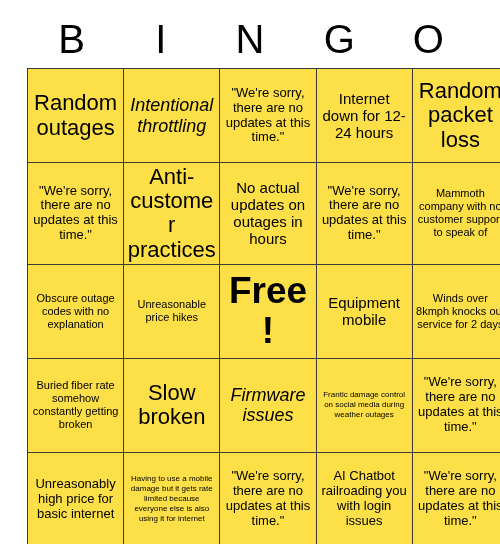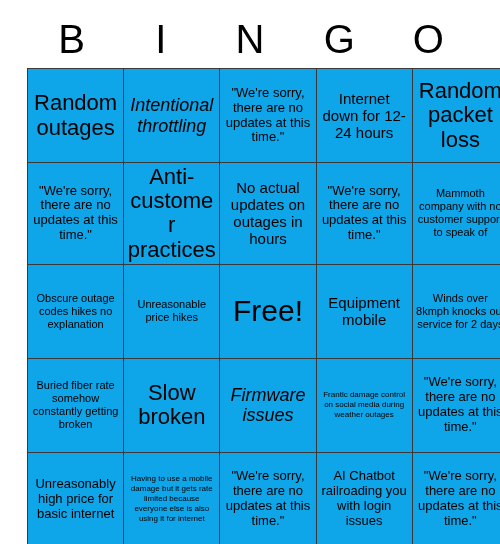--- a/index.html
+++ b/index.html
@@ -48,30 +48,30 @@
     table-layout: fixed;
   }
   #grid td {
     width: 89.2px;
     height: 89px;
     border: 1px solid #3a3a3a;
     padding: 2px 3px;
     text-align: center;
     vertical-align: middle;
     overflow: hidden;
-    background: #0ea5e9;
+    background: #fde047;
   }
   .cell-text {
     display: block;
     line-height: 1.13;
     word-wrap: break-word;
   }
 
   
-  .fs-xxl { font-size: 30px; line-height: 1.08; }
+  .fs-xxl { font-size: 37px; line-height: 1.08; font-weight: bold; }
   .fs-xl  { font-size: 22px; line-height: 1.1; }
   .fs-lg  { font-size: 18px; line-height: 1.12; font-style: italic; }
   .fs-md  { font-size: 15px; line-height: 1.14; text-align: center; }
   .fs-sm  { font-size: 13px; line-height: 1.15; }
   .fs-xs  { font-size: 11px; line-height: 1.18; }
   .fs-xxs { font-size: 8px;  line-height: 1.25; }
 </style>
 </head>
 <body>
 
@@ -116,21 +116,21 @@
           </td>
           <td>
             <span class="cell-text fs-sm">"We're sorry, there are no updates at this time."</span>
           </td>
           <td>
             <span class="cell-text fs-xs">Mammoth company with no customer support to speak of</span>
           </td>
         </tr>
         <tr>
           <td>
-            <span class="cell-text fs-xs">Obscure outage codes hikes no explanation</span>
+            <span class="cell-text fs-xs">Obscure outage codes with no explanation</span>
           </td>
           <td>
             <span class="cell-text fs-xs">Unreasonable price hikes</span>
           </td>
           <td>
             <span class="cell-text fs-xxl">Free!</span>
           </td>
           <td>
             <span class="cell-text fs-md">Equipment mobile</span>
           </td>

